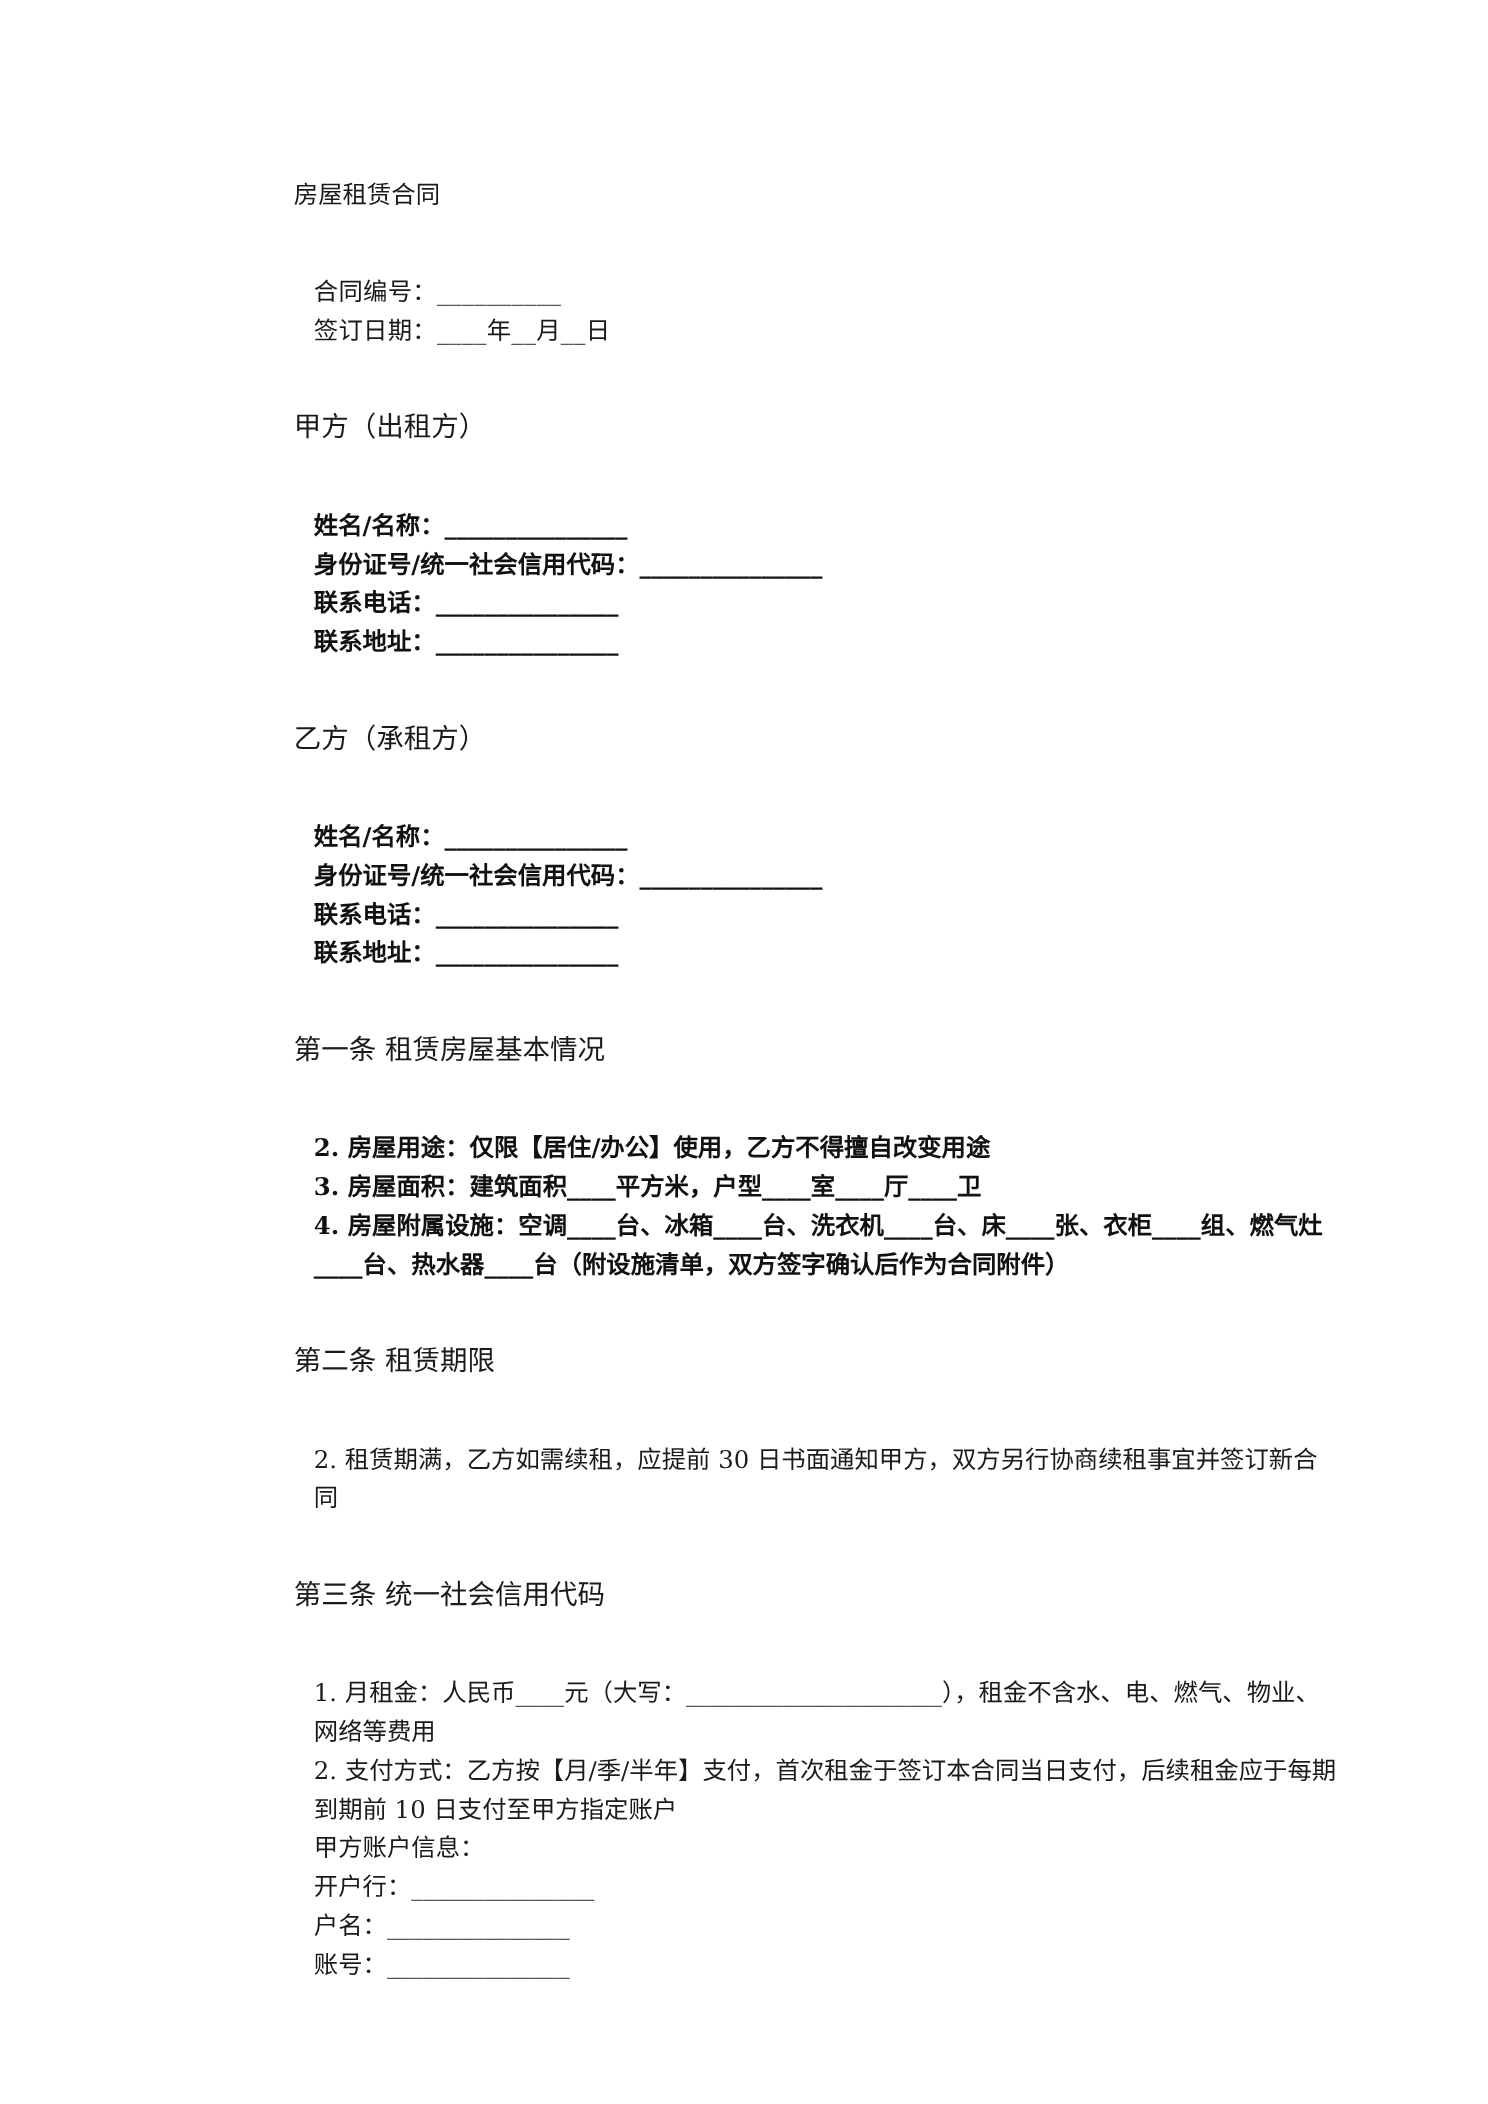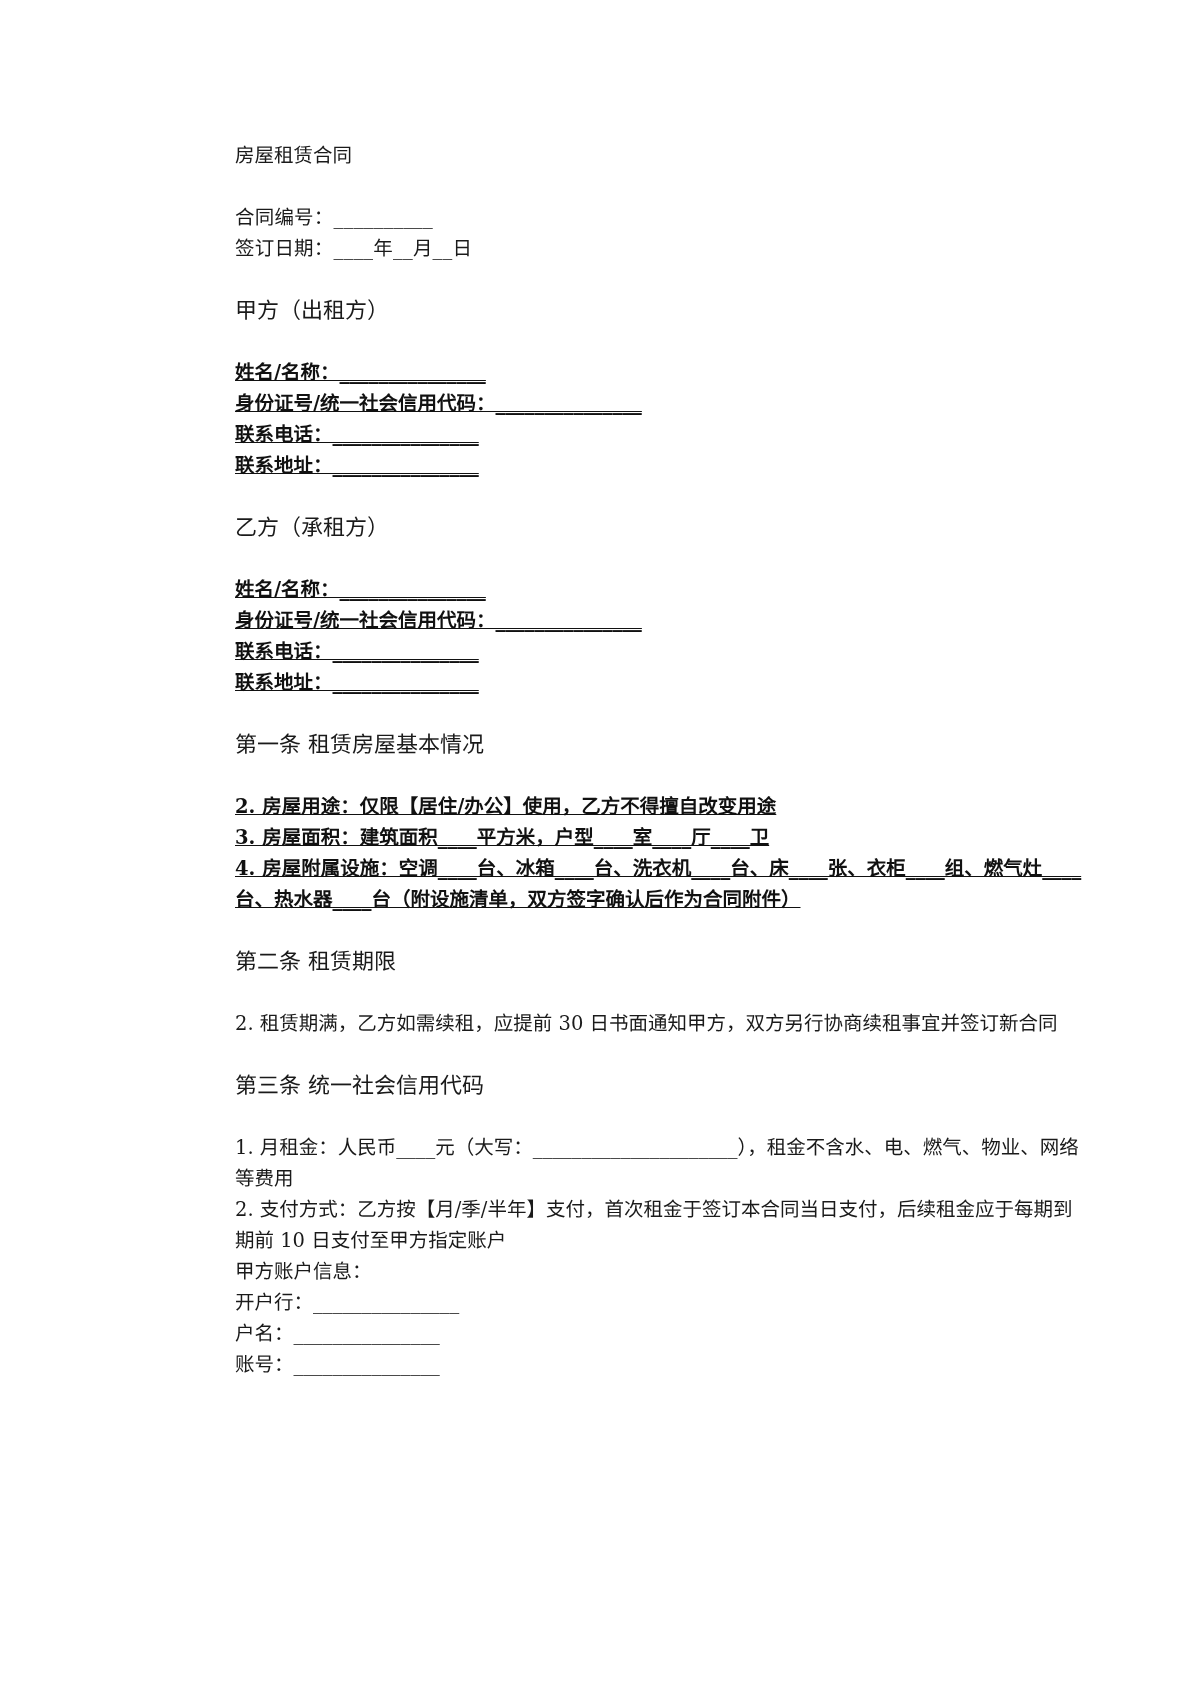--- a/index.html
+++ b/index.html
@@ -47,37 +47,36 @@
     height: 31px;
   }
   
   .strong {
     font-weight: 700;
     font-size: 19.5px;
     line-height: 31px;
     color: #111111;
     white-space: pre-wrap;
     word-break: break-word;
-    text-decoration: underline;
   }
   .clause-head {
     font-size: 22px;
     line-height: 31px;
     color: #1a1a1a;
     font-weight: 400;
   }
   .para {
     font-size: 19.5px;
     line-height: 31px;
     color: #1a1a1a;
     white-space: pre-wrap;
     word-break: break-word;
   }
   .block {
-    margin: 0;
+    margin: 16px;
     padding: 0;
   }
   .acct-line {
     font-size: 19.5px;
     line-height: 31px;
     color: #1a1a1a;
     font-weight: 400;
   }
 </style>
 </head>

